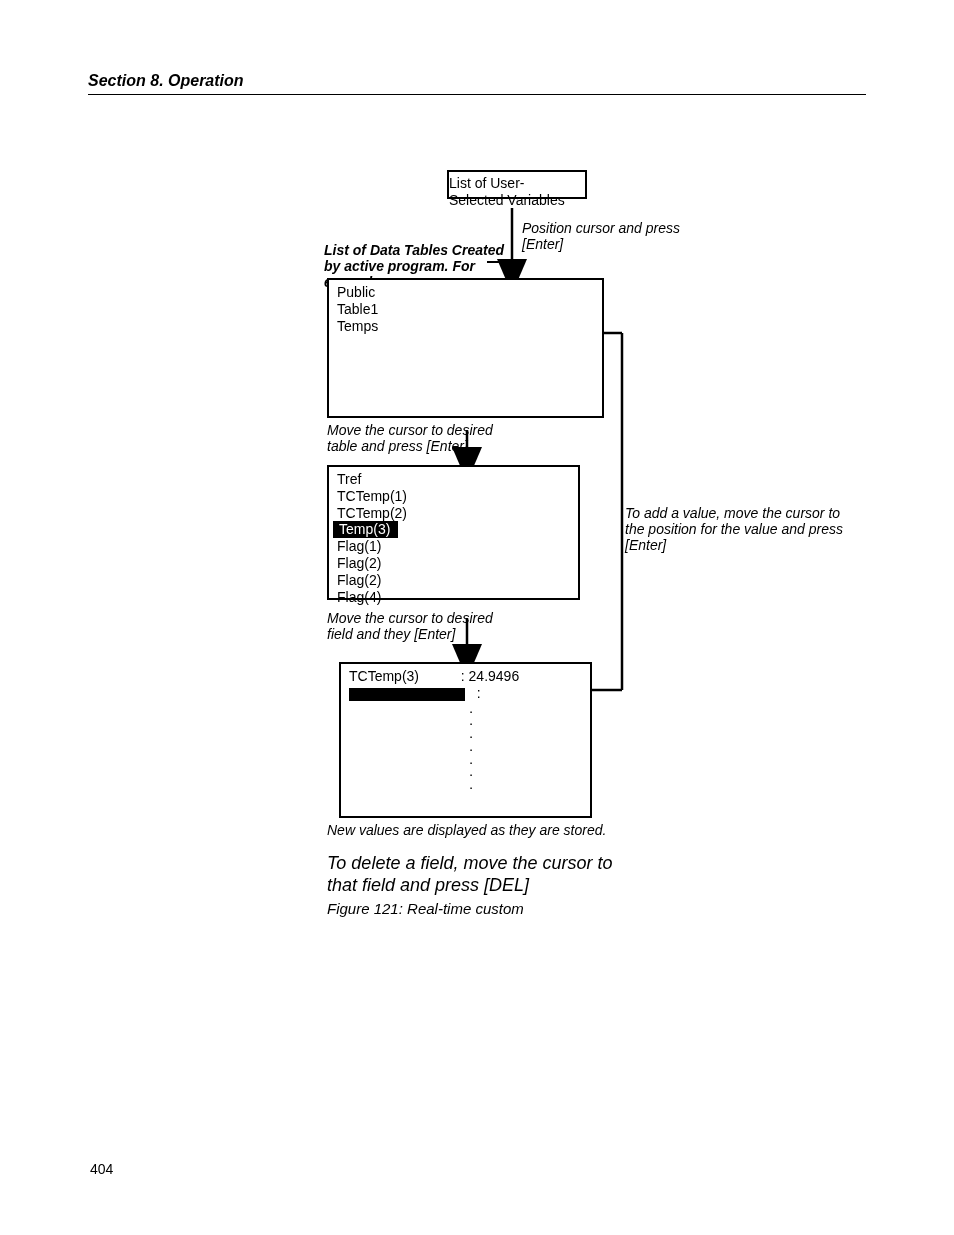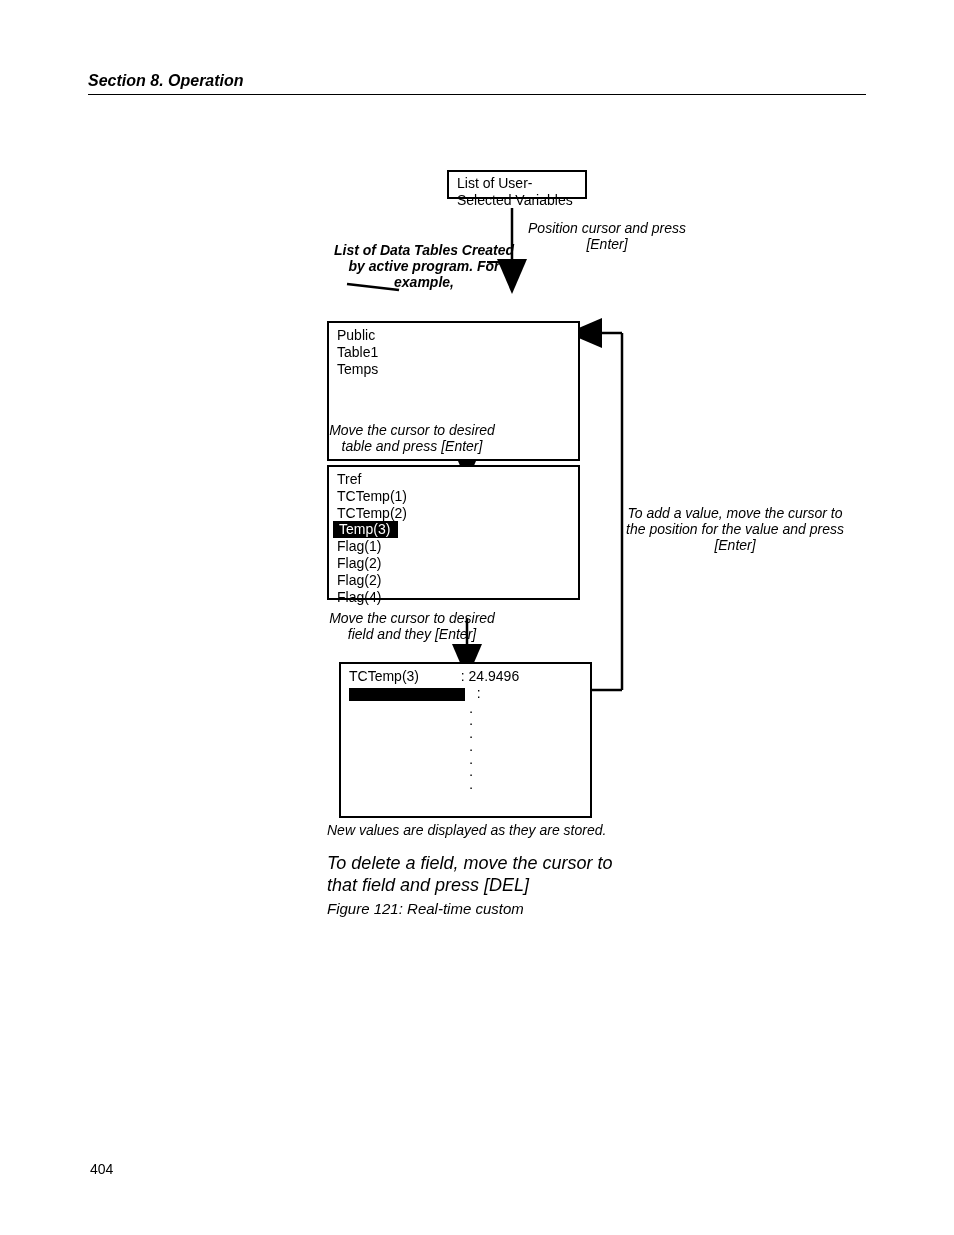--- a/index.html
+++ b/index.html
@@ -51,25 +51,25 @@
     position: absolute;
     border: 2.5px solid #000;
     background: #fff;
     box-sizing: border-box;
     padding: 4px 8px;
     font-size: 14px;
     line-height: 1.2;
   }
 
   
-  .topbox { left: 120px; top: 0px; width: 140px; height: 29px; padding: 3px 8px; }
+  .topbox { left: 120px; top: 0px; width: 140px; height: 29px; padding: 3px 0; }
   .topbox .line { display:block; }
 
   
-  .box1 { left: 0px; top: 108px; width: 253px; height: 140px; margin-top: 43px; }
+  .box1 { left: 0px; top: 108px; width: 277px; height: 140px; }
 
   
   .box2 { left: 0px; top: 295px; width: 253px; height: 135px; padding:4px 8px; }
   .box2 .sel {
     display:inline-block;
     background:#000;
     color:#fff;
     padding:0 8px 0 6px;
     margin-left:-4px;
   }
@@ -84,21 +84,21 @@
     vertical-align:middle;
   }
   .box3 .dots {
     display:block;
     margin-left:120px;
     line-height:0.85;
     font-size:15px;
   }
 
   
-  .ann { position:absolute; font-size:14px; font-style:italic; line-height:1.15;text-align:center; }
+  .ann { position:absolute; font-size:14px; font-style:italic; line-height:1.15; }
   .ann-top-right { left: 195px; top: 50px; width: 170px; }
   .ann-top-left  { left: -3px; top: 72px; width: 200px; font-weight: bold; }
   .ann-mid1      { left: 0px; top: 252px; width: 170px; }
   .ann-mid2      { left: 0px; top: 440px; width: 170px; }
   .ann-right     { left: 298px; top: 335px; width: 220px; }
 
   .below1 { position:absolute; left: 0px; top: 652px; font-style:italic; font-size:14px; }
   .below2 { position:absolute; left: 0px; top: 683px; font-style:italic; font-size:18px; width:300px; line-height:1.2; }
   .caption{ position:absolute; left: 0px; top: 730px; font-style:italic; font-size:15px; }
 

